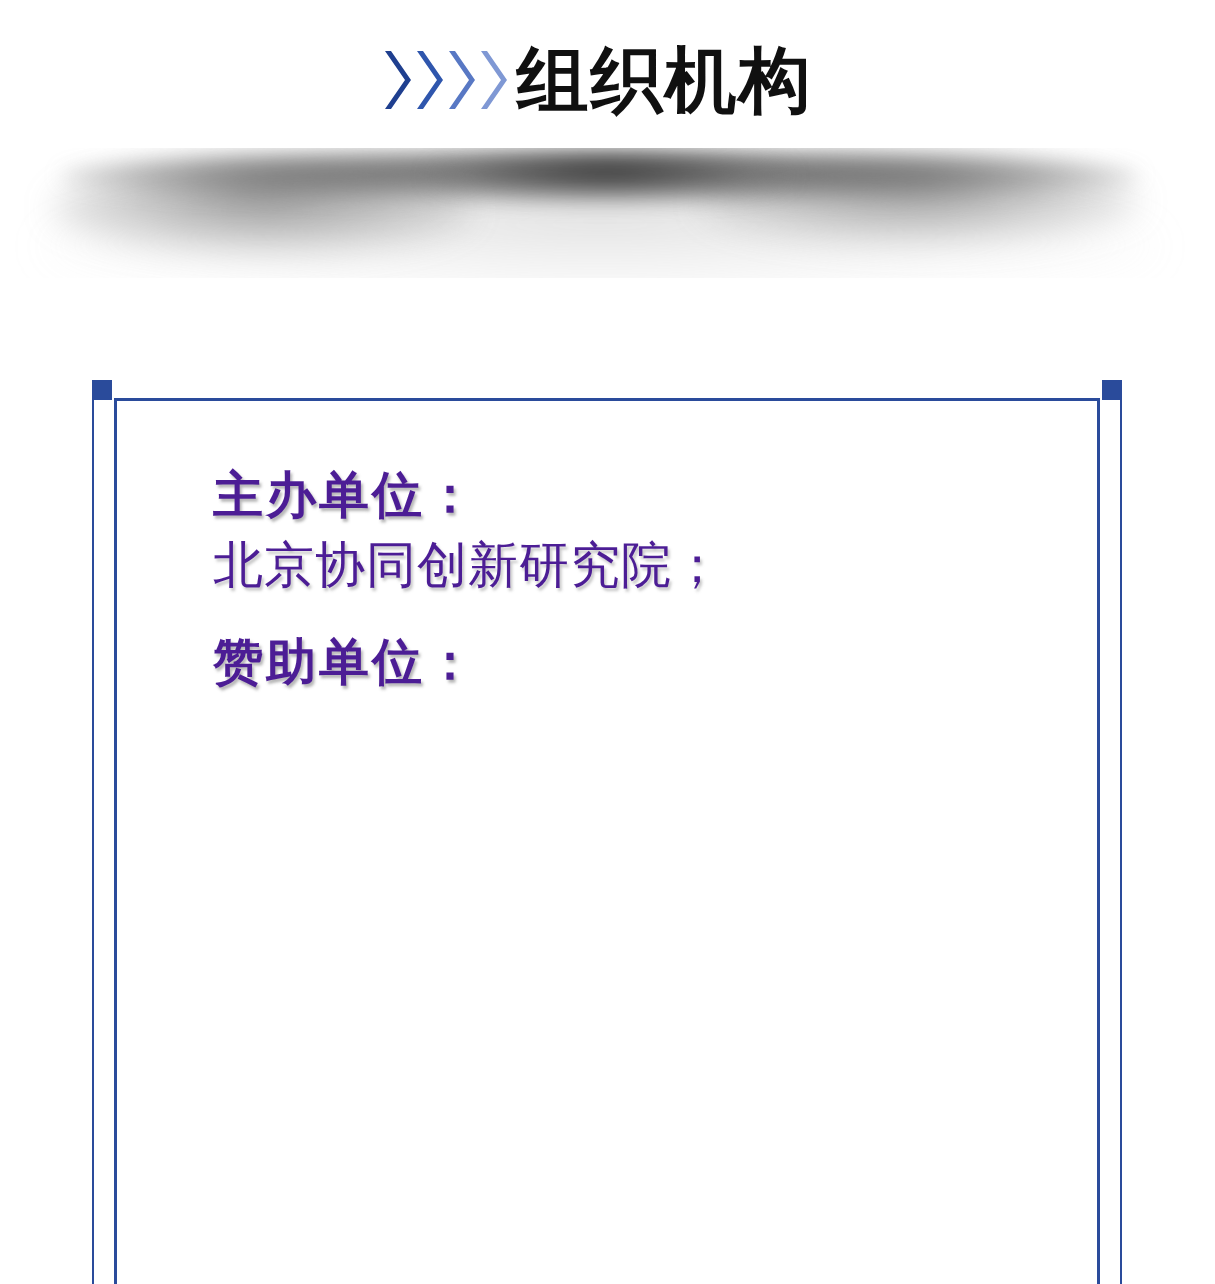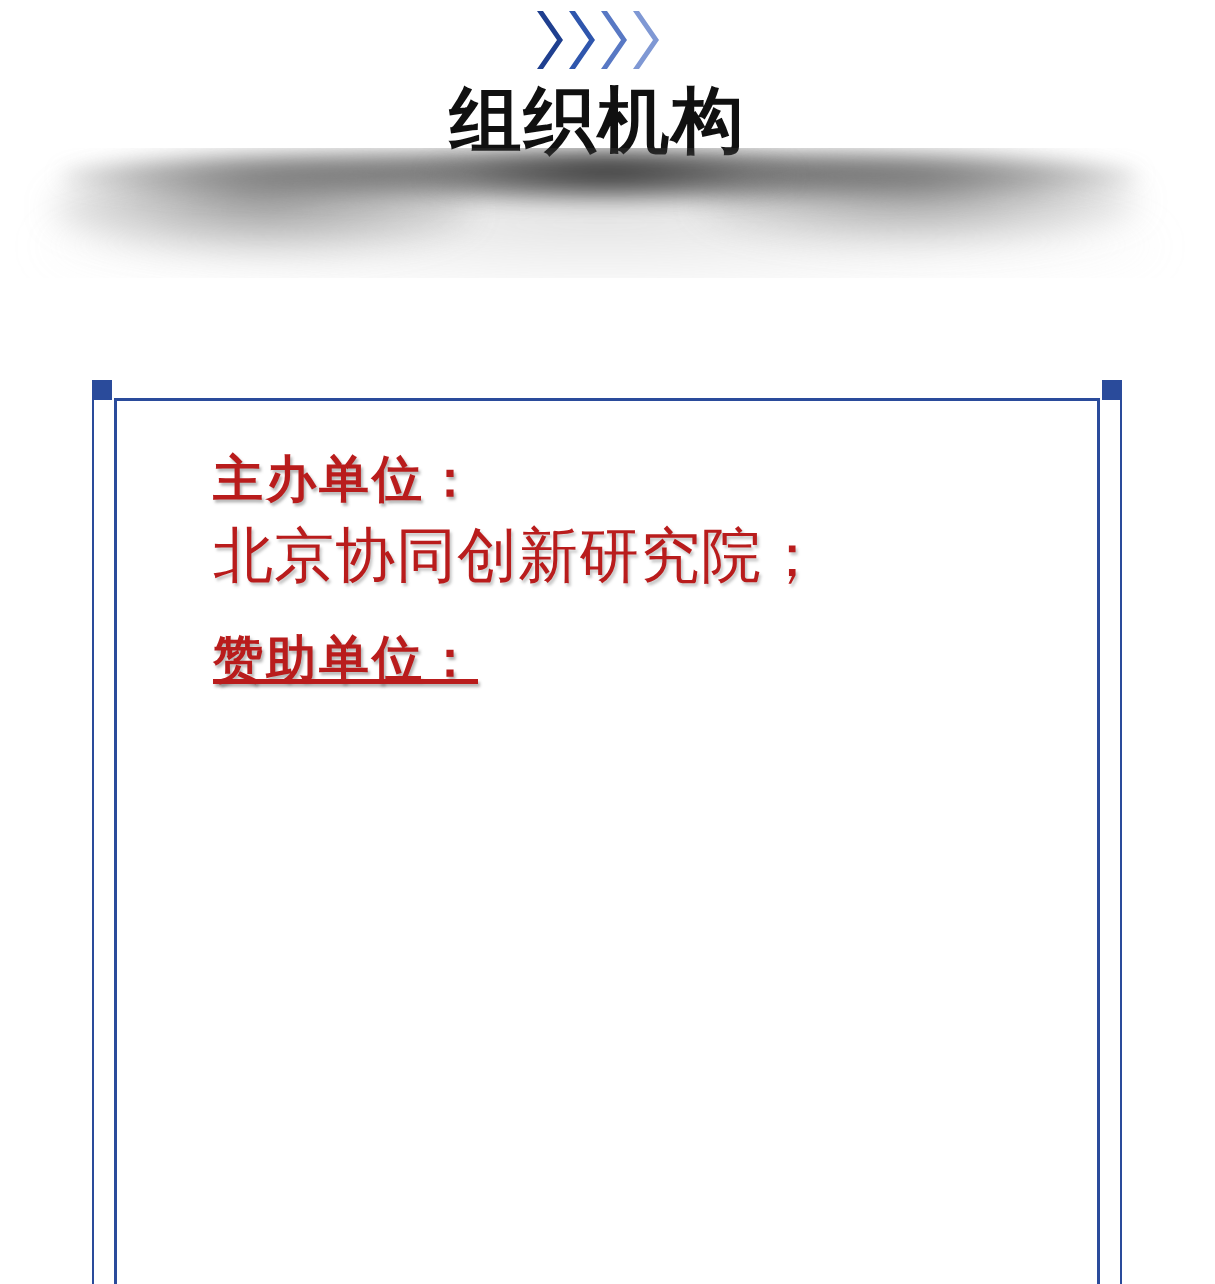--- a/index.html
+++ b/index.html
@@ -21,21 +21,20 @@
     height: 160px;
     display: flex;
     align-items: center;
     justify-content: center;
   }
   .header-inner {
     display: flex;
     align-items: center;
     gap: 8px;
     transform: translateX(-10px);
-    flex-direction: column;
   }
   .chevrons {
     display: flex;
     align-items: center;
     gap: 2px;
     height: 72px;
   }
   .chev {
     width: 30px;
     height: 62px;
@@ -140,41 +139,41 @@
     height: 20px;
     background: #2a4b9b;
   }
   .corner-tl { left: 0px;    top: 0px; }
   .corner-tr { left: 1010px; top: 0px; }
 
   
   .body-text {
     position: absolute;
     left: 40px;
-    top: 48px;
+    top: 64px;
     width: 940px;
     font-family: "DejaVu Sans", "Liberation Sans", sans-serif;
-    color: #b91c1c;
+    color: #4c1d95;
   }
   .block {
     margin-bottom: 34px;
   }
-  .block:last-child { margin-bottom: 0; text-decoration: underline; }
+  .block:last-child { margin-bottom: 0; }
 
   .label {
     font-size: 50px;
     font-weight: 700;
     line-height: 1.22;
     letter-spacing: 3px;
     text-indent: 56px;
     text-shadow: 2px 3px 3px rgba(90,90,90,0.45);
     white-space: nowrap;
   }
   .value {
-    font-size: 60px;
+    font-size: 50px;
     font-weight: 400;
     line-height: 1.32;
     letter-spacing: 1px;
     text-indent: 56px;
     margin-top: 6px;
     text-shadow: 2px 3px 3px rgba(110,110,110,0.40);
     word-break: break-all;
   }
   .value.mono-ish {
     font-family: "DejaVu Sans Mono", "Liberation Mono", monospace;

